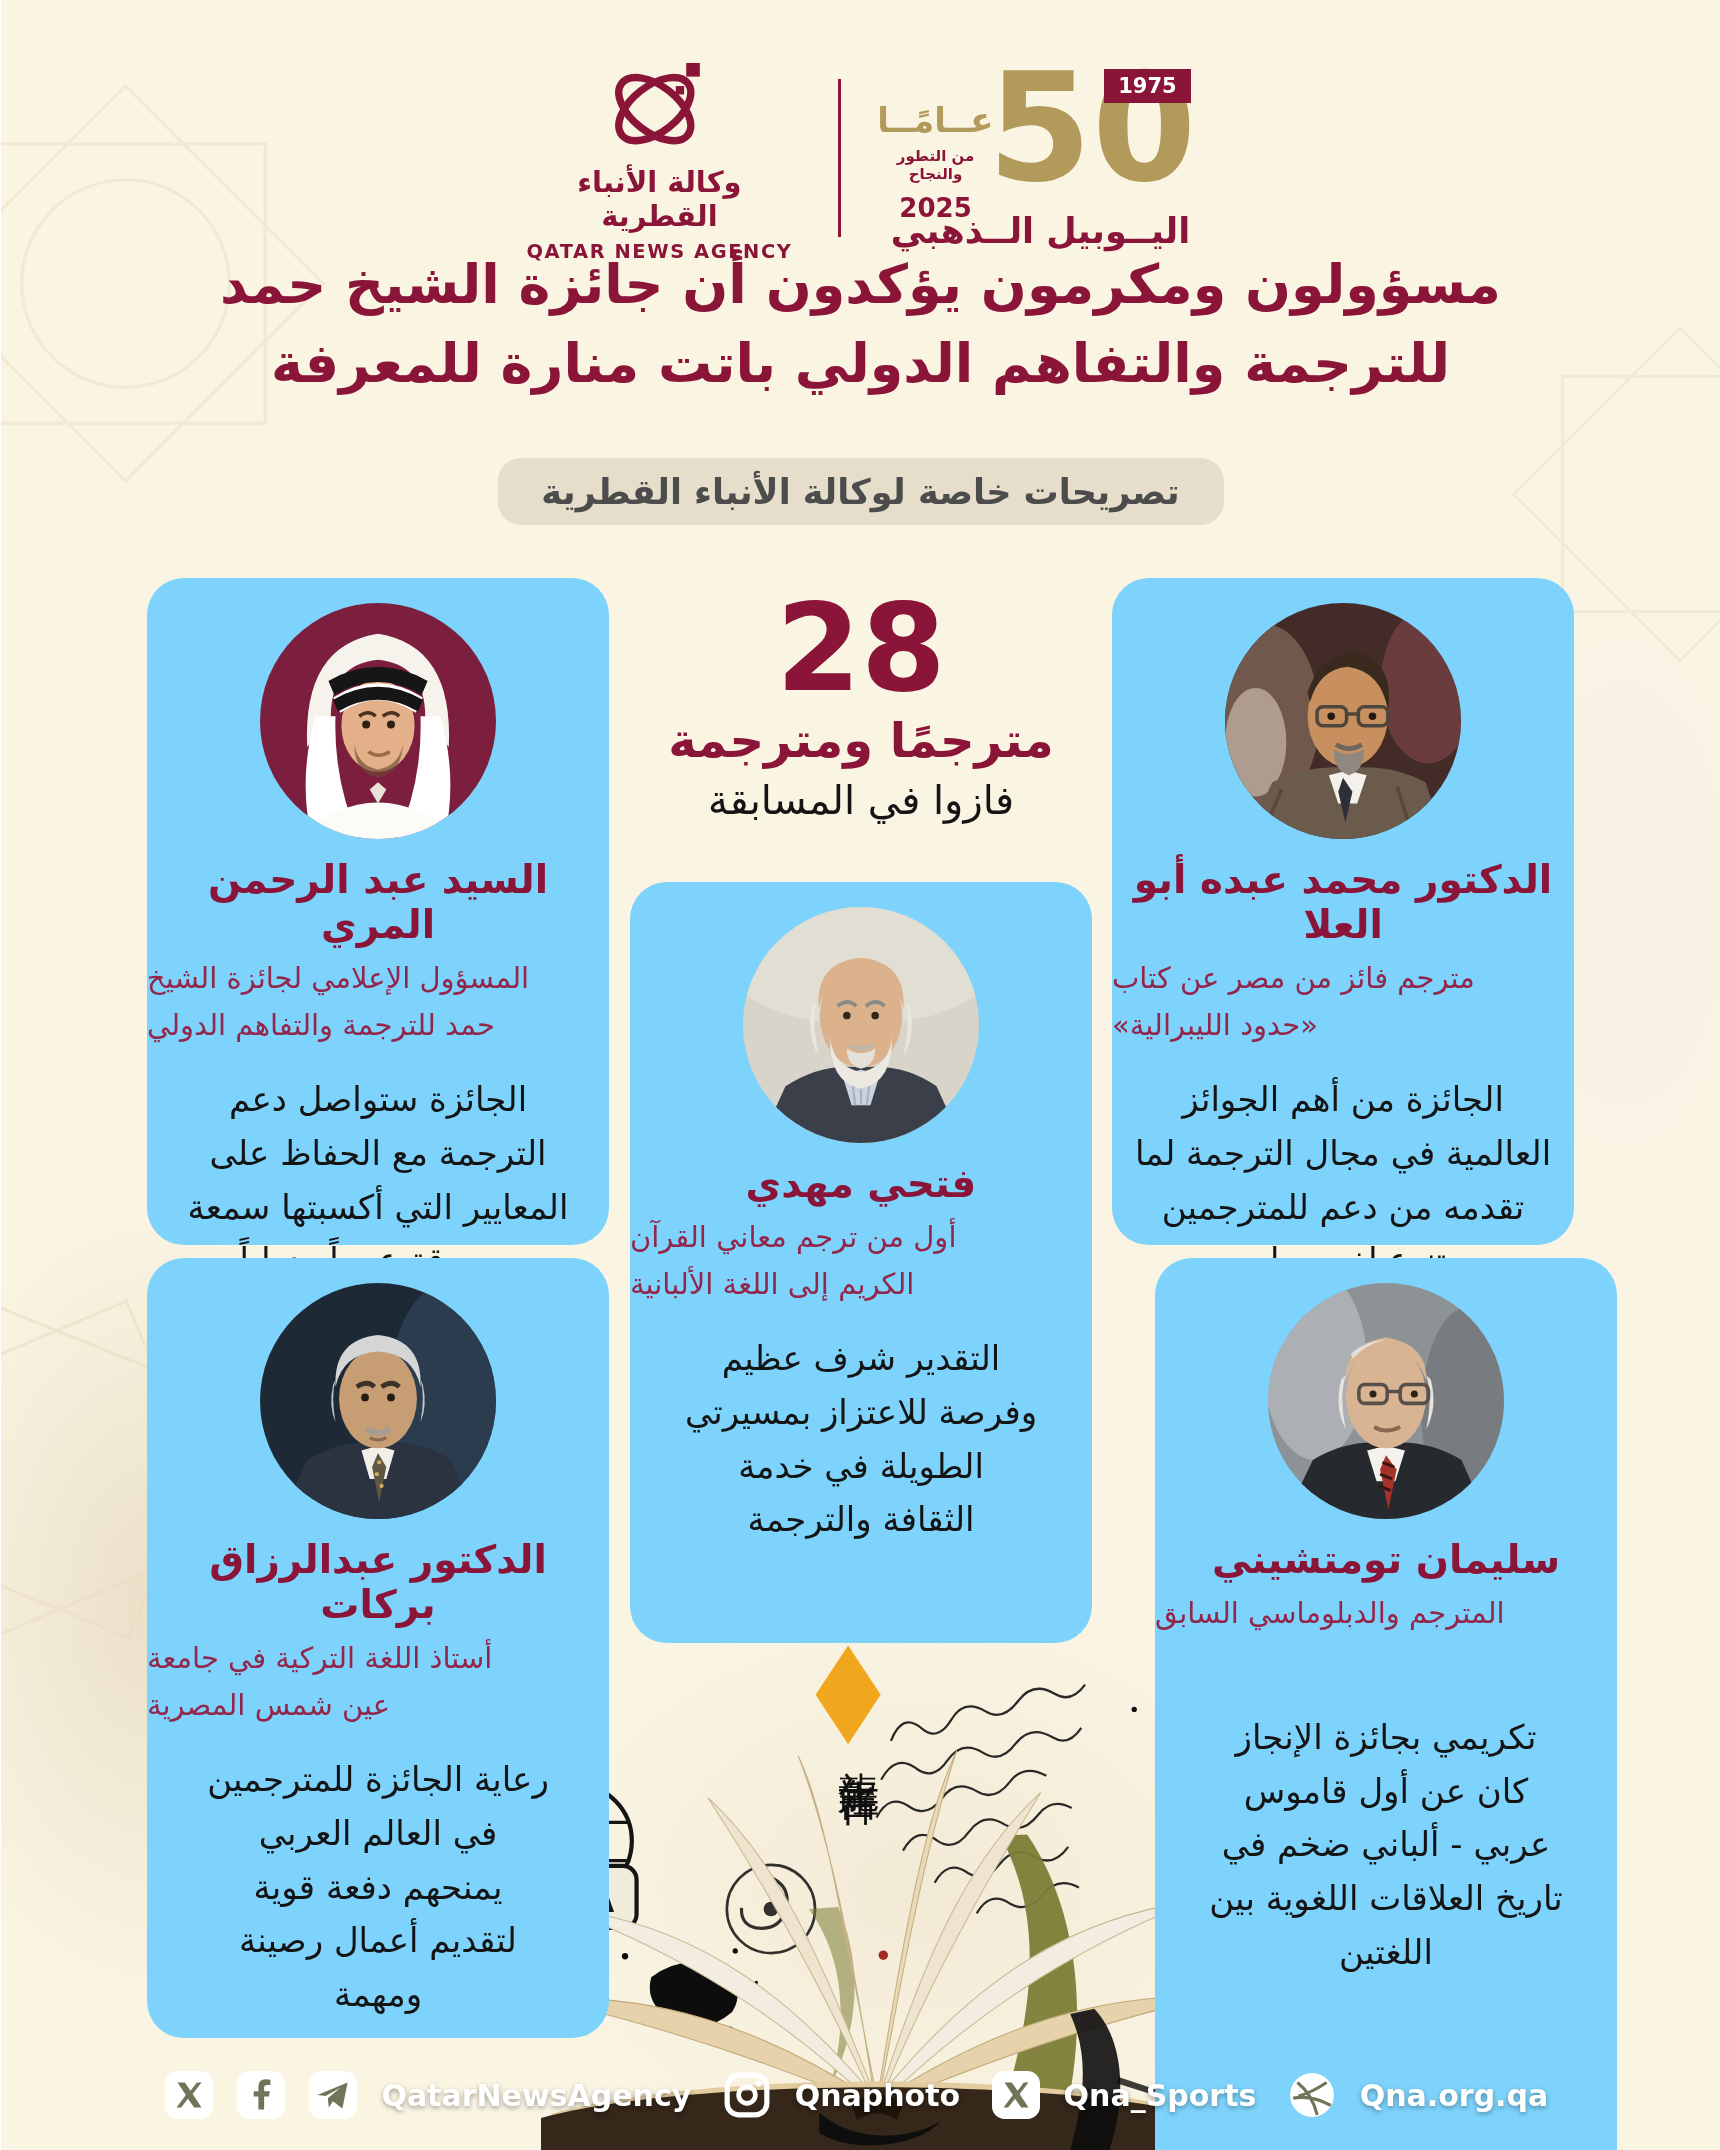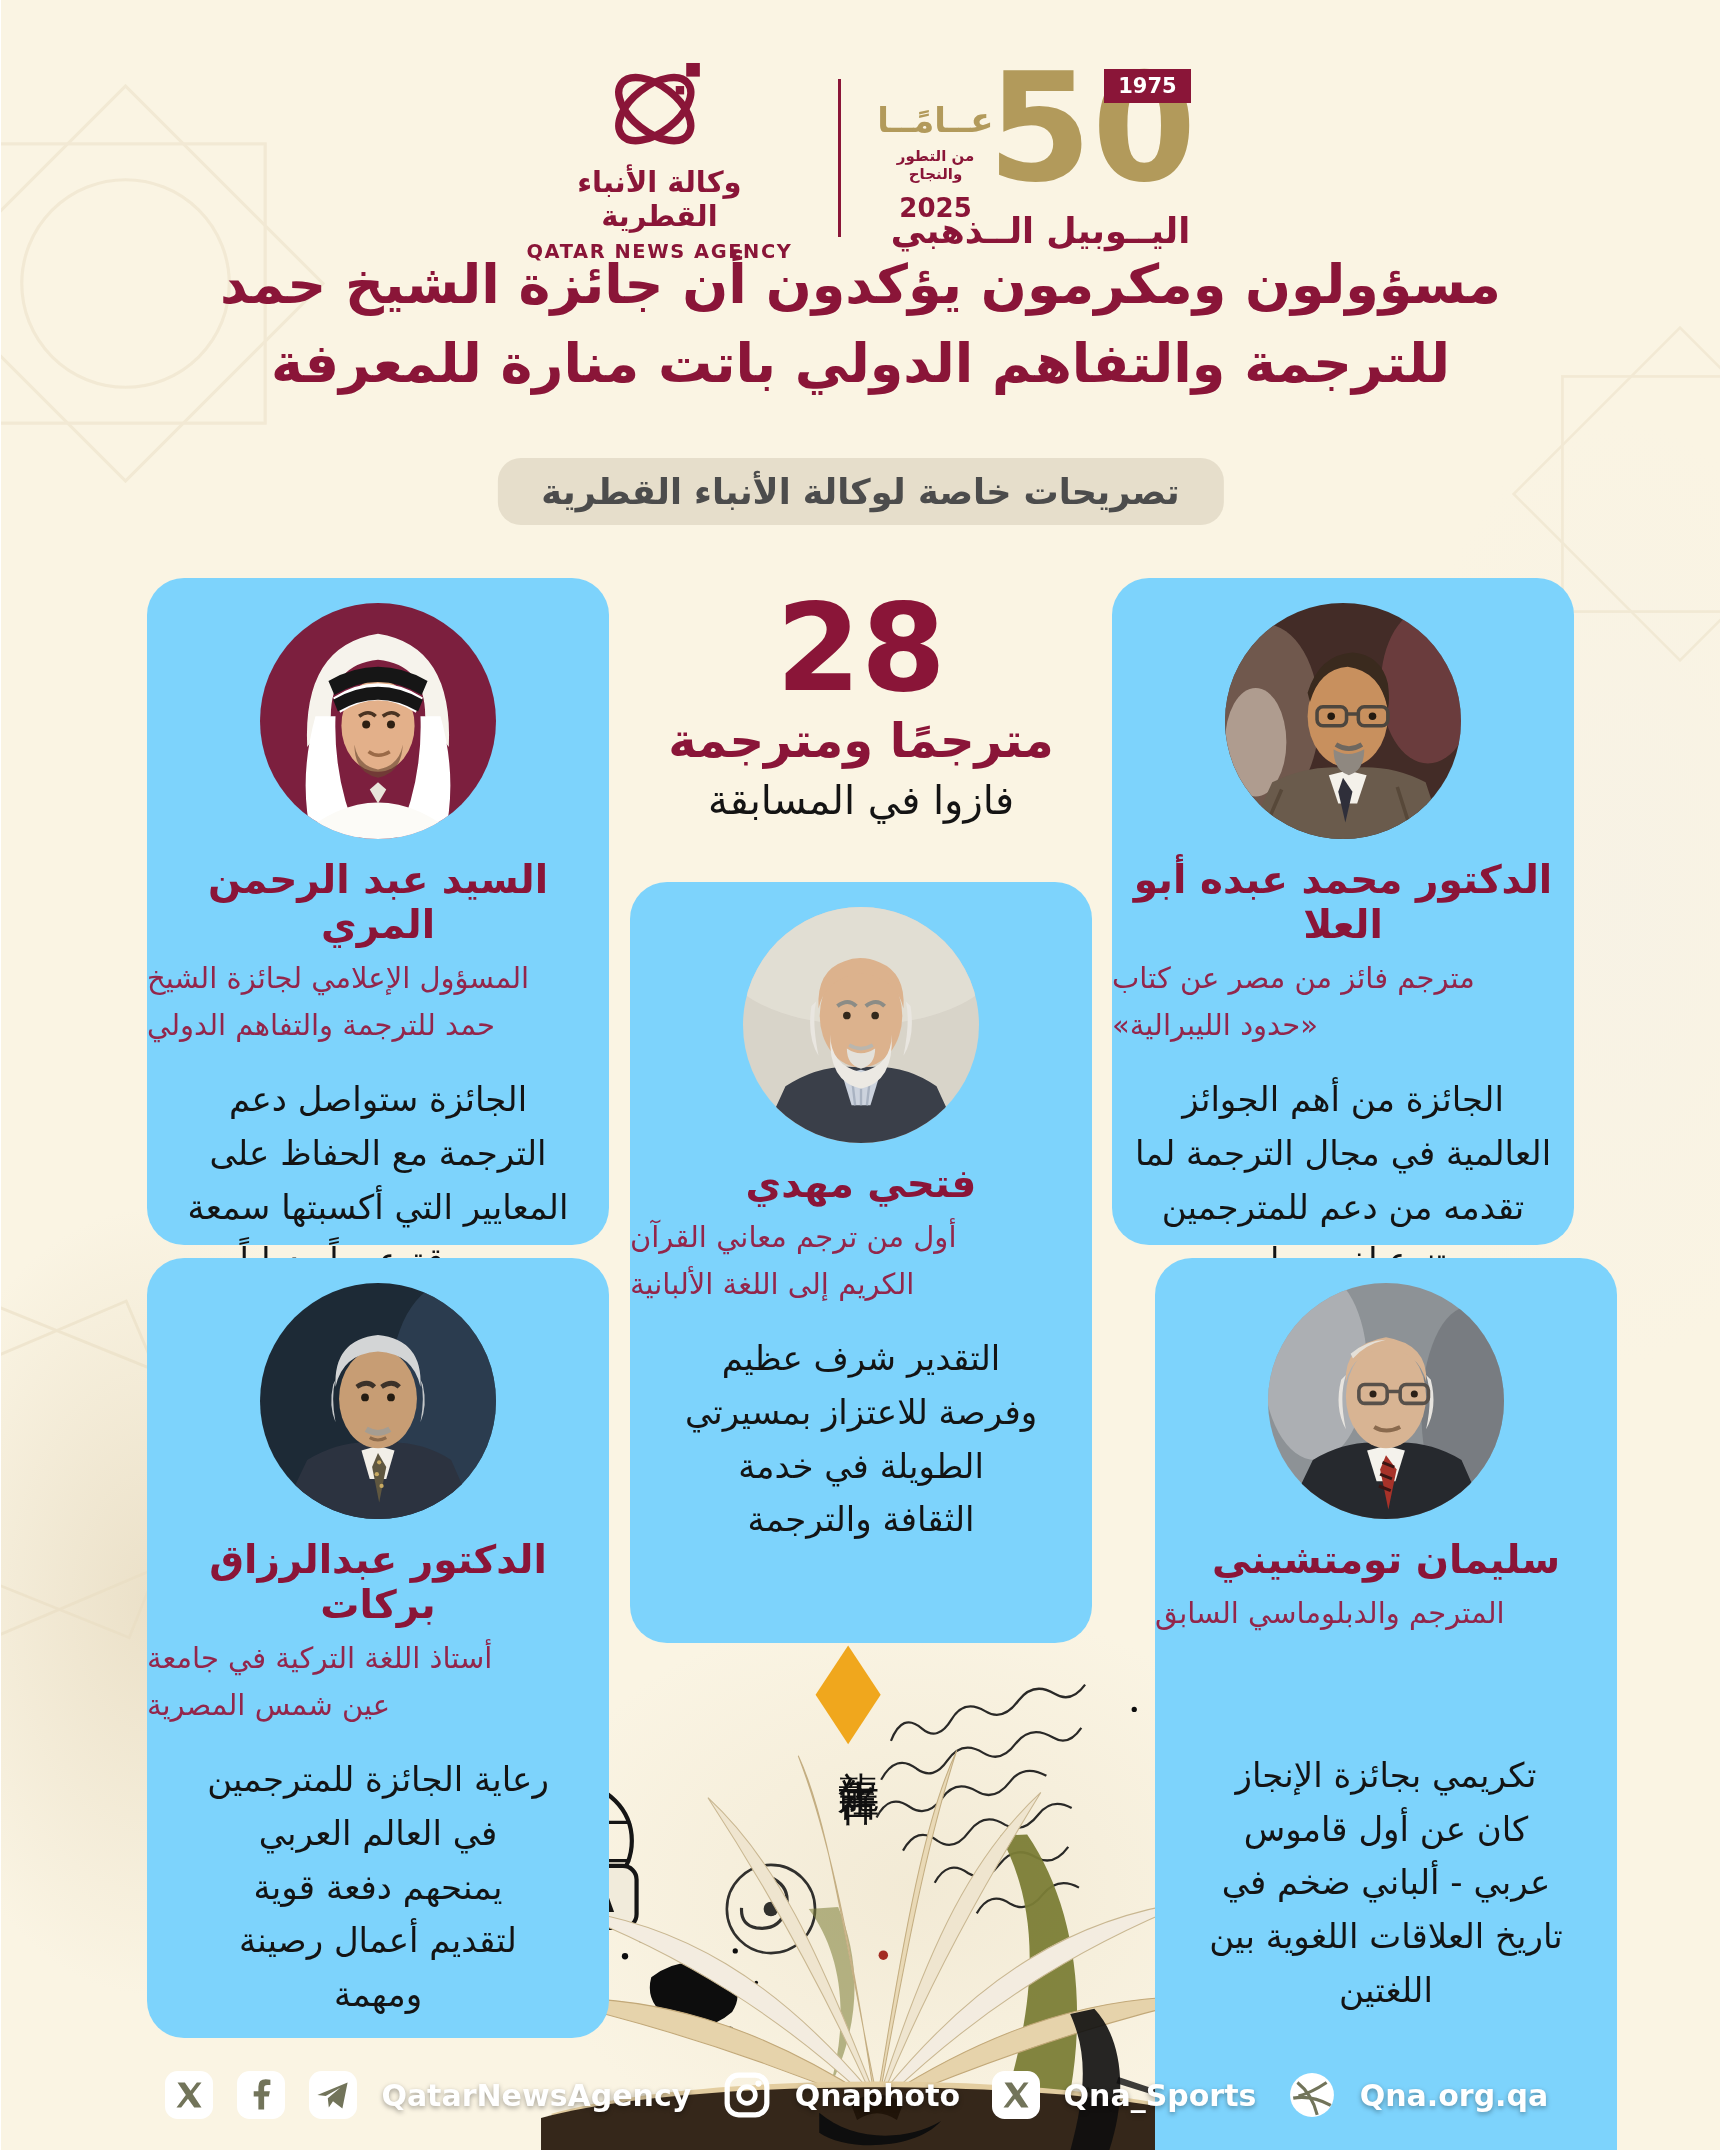--- a/index.html
+++ b/index.html
@@ -52,21 +52,21 @@
   #card-mahdi  {left:630px;top:882px;height:761px;}
   #card-barakat{left:147px; top:1258px;height:780px;}
   #card-tomcini{left:1155px;top:1258px;height:968px;}
   .photo{width:236px;height:236px;border-radius:50%;overflow:hidden;margin:25px auto 0;}
   .photo svg{display:block;width:100%;height:100%;}
   .name{margin-top:18px;text-align:center;color:#8a1538;font-size:39px;font-weight:800;}
   .role{margin-top:8.4px;text-align:left;color:#93264b;font-size:29px;font-weight:400;
         line-height:1.6;white-space:pre-line;}
   .quote{margin-top:25px;text-align:center;color:#141414;font-size:34px;font-weight:500;
          line-height:1.58;white-space:pre-line;}
-  #card-tomcini .quote{margin-top:112px;}
+  #card-tomcini .quote{margin-top:74px;}
 
   
   .art{position:absolute;left:483px;top:1615px;width:788px;height:536px;z-index:1;}
   .art svg{display:block;width:100%;height:100%;}
 
   
   .footer{position:absolute;left:0;right:0;top:2058px;height:74px;z-index:3;
           display:flex;flex-direction:row;justify-content:center;align-items:center;gap:24px;
           direction:ltr;color:#fff;font-size:30px;font-weight:600;
           text-shadow:0 1.6px 5.3px rgba(0,0,0,.35);}

